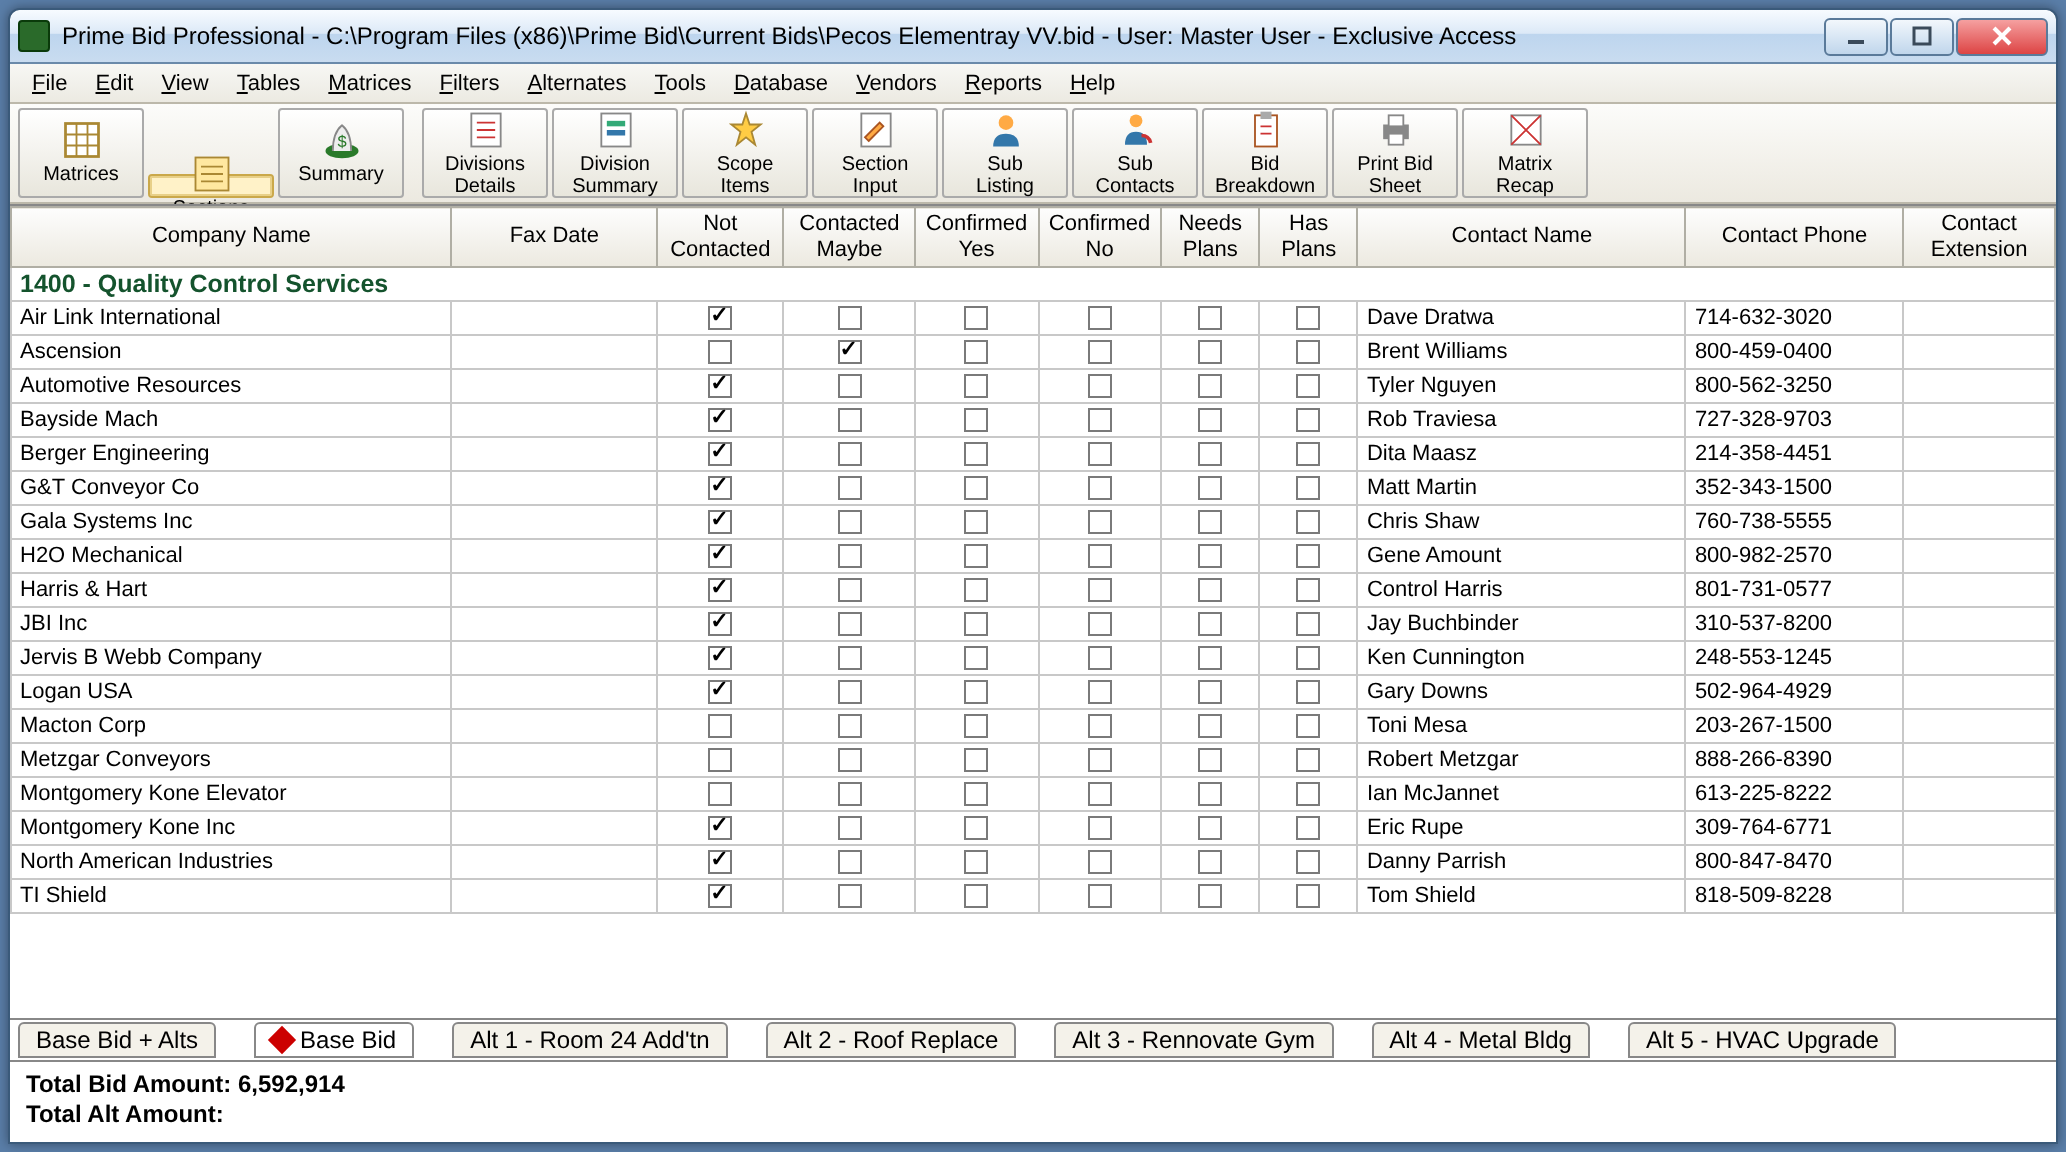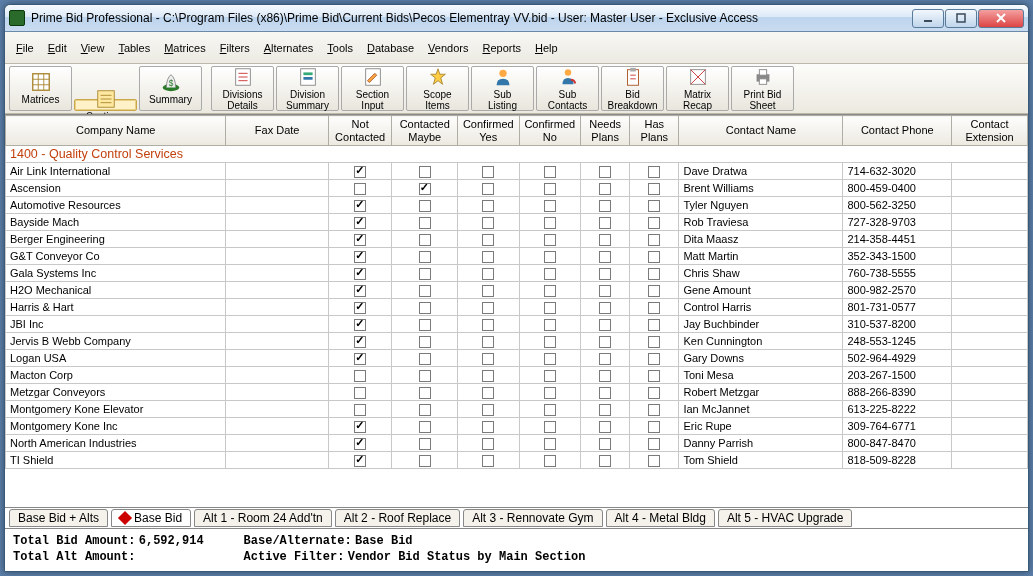--- a/index.html
+++ b/index.html
@@ -8,46 +8,46 @@
 .window { position: absolute; top: 4px; left: 4px; width: 1025px; height: 568px; background: #fff; border: 1px solid #3a5a7a; border-radius: 6px 6px 0 0; box-shadow: 0 0 6px rgba(0,0,0,0.4); display: flex; flex-direction: column; overflow: hidden; }
 
 .titlebar { height: 27px; background: linear-gradient(#f7fbff 0%, #dce9f7 45%, #bdd5ee 46%, #c9dcf0 100%); display: flex; align-items: center; padding: 0 4px; border-bottom: 1px solid #6a8aaa; border-radius: 6px 6px 0 0; }
 .titlebar .app-icon { width: 16px; height: 16px; background: #2a6a2a; border: 1px solid #0a3a0a; margin-right: 6px; border-radius: 2px; }
 .titlebar .title-text { font-size: 12px; color: #000; flex: 1; white-space: nowrap; overflow: hidden; text-overflow: ellipsis; }
 .win-buttons { display: flex; gap: 1px; }
 .win-btn { width: 32px; height: 19px; border: 1px solid #5a7a9a; border-radius: 3px; display: flex; align-items: center; justify-content: center; font-size: 12px; background: linear-gradient(#f2f7fc, #c0d6ec); cursor: default; }
 .win-btn.close { width: 46px; background: linear-gradient(#f5a0a0, #d44); color: #fff; }
 .win-btn svg { stroke: #3a4a5a; }
 
-.menubar { height: 32px; background: linear-gradient(#f7f7f4, #eceae2); border-bottom: 1px solid #bcb8aa; display: flex; align-items: center; padding: 0 4px; font-size: 11px; }
+.menubar { height: 20px; background: linear-gradient(#f7f7f4, #eceae2); border-bottom: 1px solid #bcb8aa; display: flex; align-items: center; padding: 0 4px; font-size: 11px; }
 .menubar span { padding: 2px 7px; cursor: default; }
 .menubar span u { text-decoration: underline; }
 
 .toolbar { height: 50px; background: linear-gradient(#fcfcfa, #ece9e0); border-bottom: 1px solid #bcb8aa; display: flex; align-items: stretch; padding: 2px 4px; gap: 2px; }
 .tool-btn { width: 63px; border: 1px solid #aaa; background: linear-gradient(#fff, #e8e6dc); display: flex; flex-direction: column; align-items: center; justify-content: center; font-size: 10px; line-height: 1.05; text-align: center; border-radius: 2px; cursor: default; }
 .tool-btn.selected { background: #fff2c8; border-color: #caa84a; box-shadow: inset 0 0 0 1px #e8d088; margin-top: 33px; }
 .tool-btn .tool-icon { width: 22px; height: 22px; margin-bottom: 2px; }
 .tool-sep { width: 5px; }
 
 .grid-wrap { flex: 1; overflow: auto; border-top: 1px solid #888; position: relative; }
 table { border-collapse: collapse; width: 100%; font-size: 11px; table-layout: fixed; }
 th { background: linear-gradient(#fdfdfd, #ece9e0); border: 1px solid #b0aea4; padding: 2px 4px; font-weight: normal; text-align: center; height: 30px; line-height: 1.1; vertical-align: middle; }
 td { border: 1px solid #c8c8c8; padding: 1px 4px; height: 17px; white-space: nowrap; overflow: hidden; text-align: left; }
 td.ck { text-align: center; padding: 0; }
-tr.section-hdr td { color: #c2410c; font-weight: normal; font-size: 12.5px; margin-top: 12px; }
+tr.section-hdr td { color: #14532d; font-weight: bold; font-size: 12.5px; margin-top: 12px; }
 .ckbox { width: 12px; height: 12px; border: 1px solid #7a7a7a; display: inline-block; background: #fff; position: relative; vertical-align: middle; }
 .ckbox.on::after { content: "✓"; position: absolute; top: -3px; left: 0; font-size: 11px; color: #000; font-weight: bold; }
 
-.sheet-tabs { height: 22px; border-top: 1px solid #888; border-bottom: 1px solid #888; background: #fff; display: flex; align-items: center; padding: 0 4px; gap: 3px; font-size: 12px; }
+.sheet-tabs { height: 22px; border-top: 1px solid #888; border-bottom: 1px solid #888; background: #fff; display: flex; align-items: center; padding: 0 4px; gap: 19px; font-size: 12px; }
 .sheet-tab { border: 1px solid #888; padding: 1px 8px; background: #f4f2ea; border-radius: 3px 3px 0 0; cursor: default; display: flex; align-items: center; gap: 4px; }
 .sheet-tab.current { background: #fff; font-weight: normal; }
 .diamond { width: 10px; height: 10px; background: #c00; transform: rotate(45deg); display: inline-block; }
 
 .status { flex: 0 0 auto; padding: 4px 8px 6px 8px; background: #fff; font-size: 12px; display: flex; gap: 40px; }
-.status .lbl { font-weight: bold; font-family: Liberation Mono, monospace; }
+.status .lbl { font-weight: bold; }
 .status-col { display: flex; flex-direction: column; line-height: 1.25; }
 
 </style>
 </head>
 <body>
 
 <div class="window">
 
   <div class="titlebar">
     <div class="app-icon"></div>
@@ -128,30 +128,30 @@
       <div class="tool-btn">
         <div class="tool-icon"><svg viewBox="0 0 24 24">
             <rect x="4" y="3" width="16" height="18" fill="#fff" stroke="#888"></rect>
             <rect x="7" y="7" width="10" height="3" fill="#3a7"></rect>
             <rect x="7" y="12" width="10" height="3" fill="#37a"></rect>
           </svg></div>
         <div>Division<br>Summary</div>
       </div>
       <div class="tool-btn">
         <div class="tool-icon"><svg viewBox="0 0 24 24">
+            <path d="M12 3 L14 9 L20 9 L15 13 L17 20 L12 16 L7 20 L9 13 L4 9 L10 9 Z" fill="#fc4" stroke="#a83"></path>
+          </svg></div>
+        <div>Scope<br>Items</div>
+      </div>
+      <div class="tool-btn">
+        <div class="tool-icon"><svg viewBox="0 0 24 24">
             <rect x="4" y="3" width="16" height="18" fill="#fff" stroke="#888"></rect>
             <path d="M8 18 L16 10 L14 8 L6 16 Z" fill="#fa4" stroke="#a52"></path>
           </svg></div>
         <div>Section<br>Input</div>
-      </div>
-      <div class="tool-btn">
-        <div class="tool-icon"><svg viewBox="0 0 24 24">
-            <path d="M12 3 L14 9 L20 9 L15 13 L17 20 L12 16 L7 20 L9 13 L4 9 L10 9 Z" fill="#fc4" stroke="#a83"></path>
-          </svg></div>
-        <div>Scope<br>Items</div>
       </div>
       <div class="tool-btn">
         <div class="tool-icon"><svg viewBox="0 0 24 24">
             <circle cx="12" cy="8" r="4" fill="#fa4"></circle>
             <path d="M5 21 Q5 14 12 14 Q19 14 19 21" fill="#37a"></path>
           </svg></div>
         <div>Sub<br>Listing</div>
       </div>
       <div class="tool-btn">
         <div class="tool-icon"><svg viewBox="0 0 24 24">
@@ -165,32 +165,32 @@
         <div class="tool-icon"><svg viewBox="0 0 24 24">
             <rect x="6" y="4" width="12" height="17" fill="#fff" stroke="#a52"></rect>
             <rect x="9" y="2" width="6" height="4" fill="#aaa"></rect>
             <line x1="9" y1="10" x2="15" y2="10" stroke="#c33"></line>
             <line x1="9" y1="14" x2="15" y2="14" stroke="#c33"></line>
           </svg></div>
         <div>Bid<br>Breakdown</div>
       </div>
       <div class="tool-btn">
         <div class="tool-icon"><svg viewBox="0 0 24 24">
-            <rect x="4" y="4" width="16" height="16" fill="#fff" stroke="#888"></rect>
-            <path d="M4 4 L20 20 M20 4 L4 20" stroke="#c33"></path>
-          </svg></div>
-        <div>Matrix<br>Recap</div>
-      </div>
-      <div class="tool-btn">
-        <div class="tool-icon"><svg viewBox="0 0 24 24">
             <rect x="5" y="9" width="14" height="8" fill="#888"></rect>
             <rect x="8" y="4" width="8" height="6" fill="#fff" stroke="#888"></rect>
             <rect x="8" y="14" width="8" height="6" fill="#fff" stroke="#888"></rect>
           </svg></div>
         <div>Print Bid<br>Sheet</div>
+      </div>
+      <div class="tool-btn">
+        <div class="tool-icon"><svg viewBox="0 0 24 24">
+            <rect x="4" y="4" width="16" height="16" fill="#fff" stroke="#888"></rect>
+            <path d="M4 4 L20 20 M20 4 L4 20" stroke="#c33"></path>
+          </svg></div>
+        <div>Matrix<br>Recap</div>
       </div>
     </div>
 
   <div class="grid-wrap">
     <table id="grid">
         <colgroup>
           <col style="width: 215px;">
           <col style="width: 100px;">
           <col style="width: 62px;">
           <col style="width: 64px;">
@@ -482,19 +482,15 @@
       <div class="sheet-tab">
         <span>Alt 5 - HVAC Upgrade</span>
       </div>
     </div>
 
   <div class="status">
     <div class="status-col">
       <div><span class="lbl">Total Bid Amount:</span> <span class="lbl">6,592,914</span></div>
       <div><span class="lbl">Total Alt Amount:</span> <span></span></div>
     </div>
-    <div class="status-col">
-      <div><span class="lbl">Base/Alternate:</span> <span class="lbl">Base Bid</span></div>
-      <div><span class="lbl">Active Filter:</span> <span class="lbl">Vendor Bid Status by Main Section</span></div>
-    </div>
   </div>
 
 </div>
 
 </body></html>

